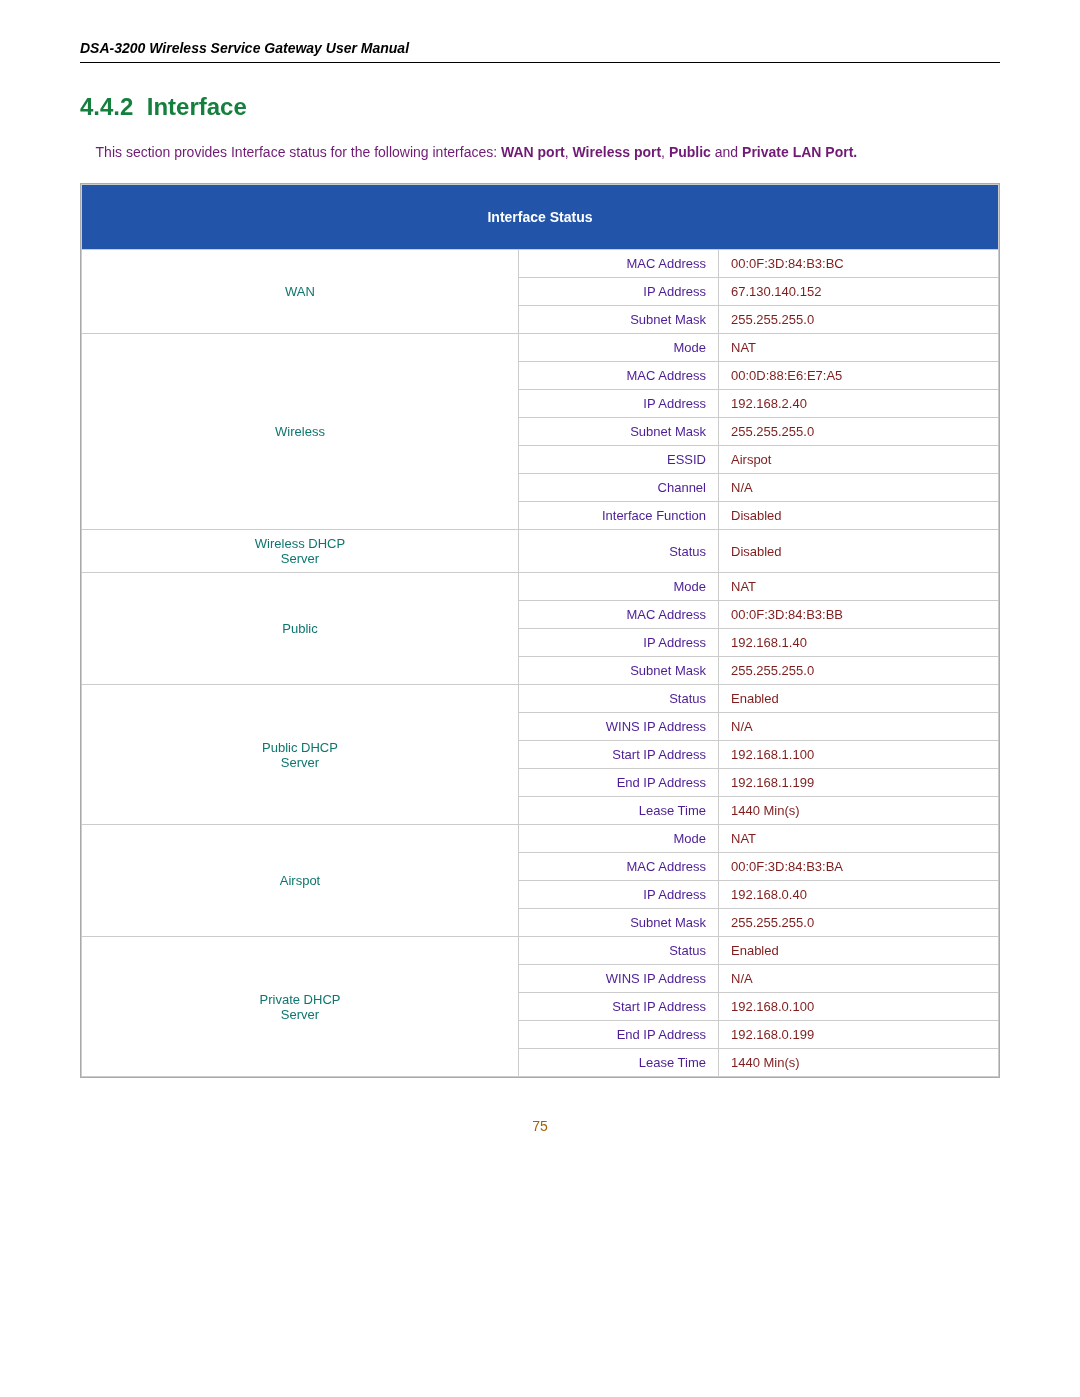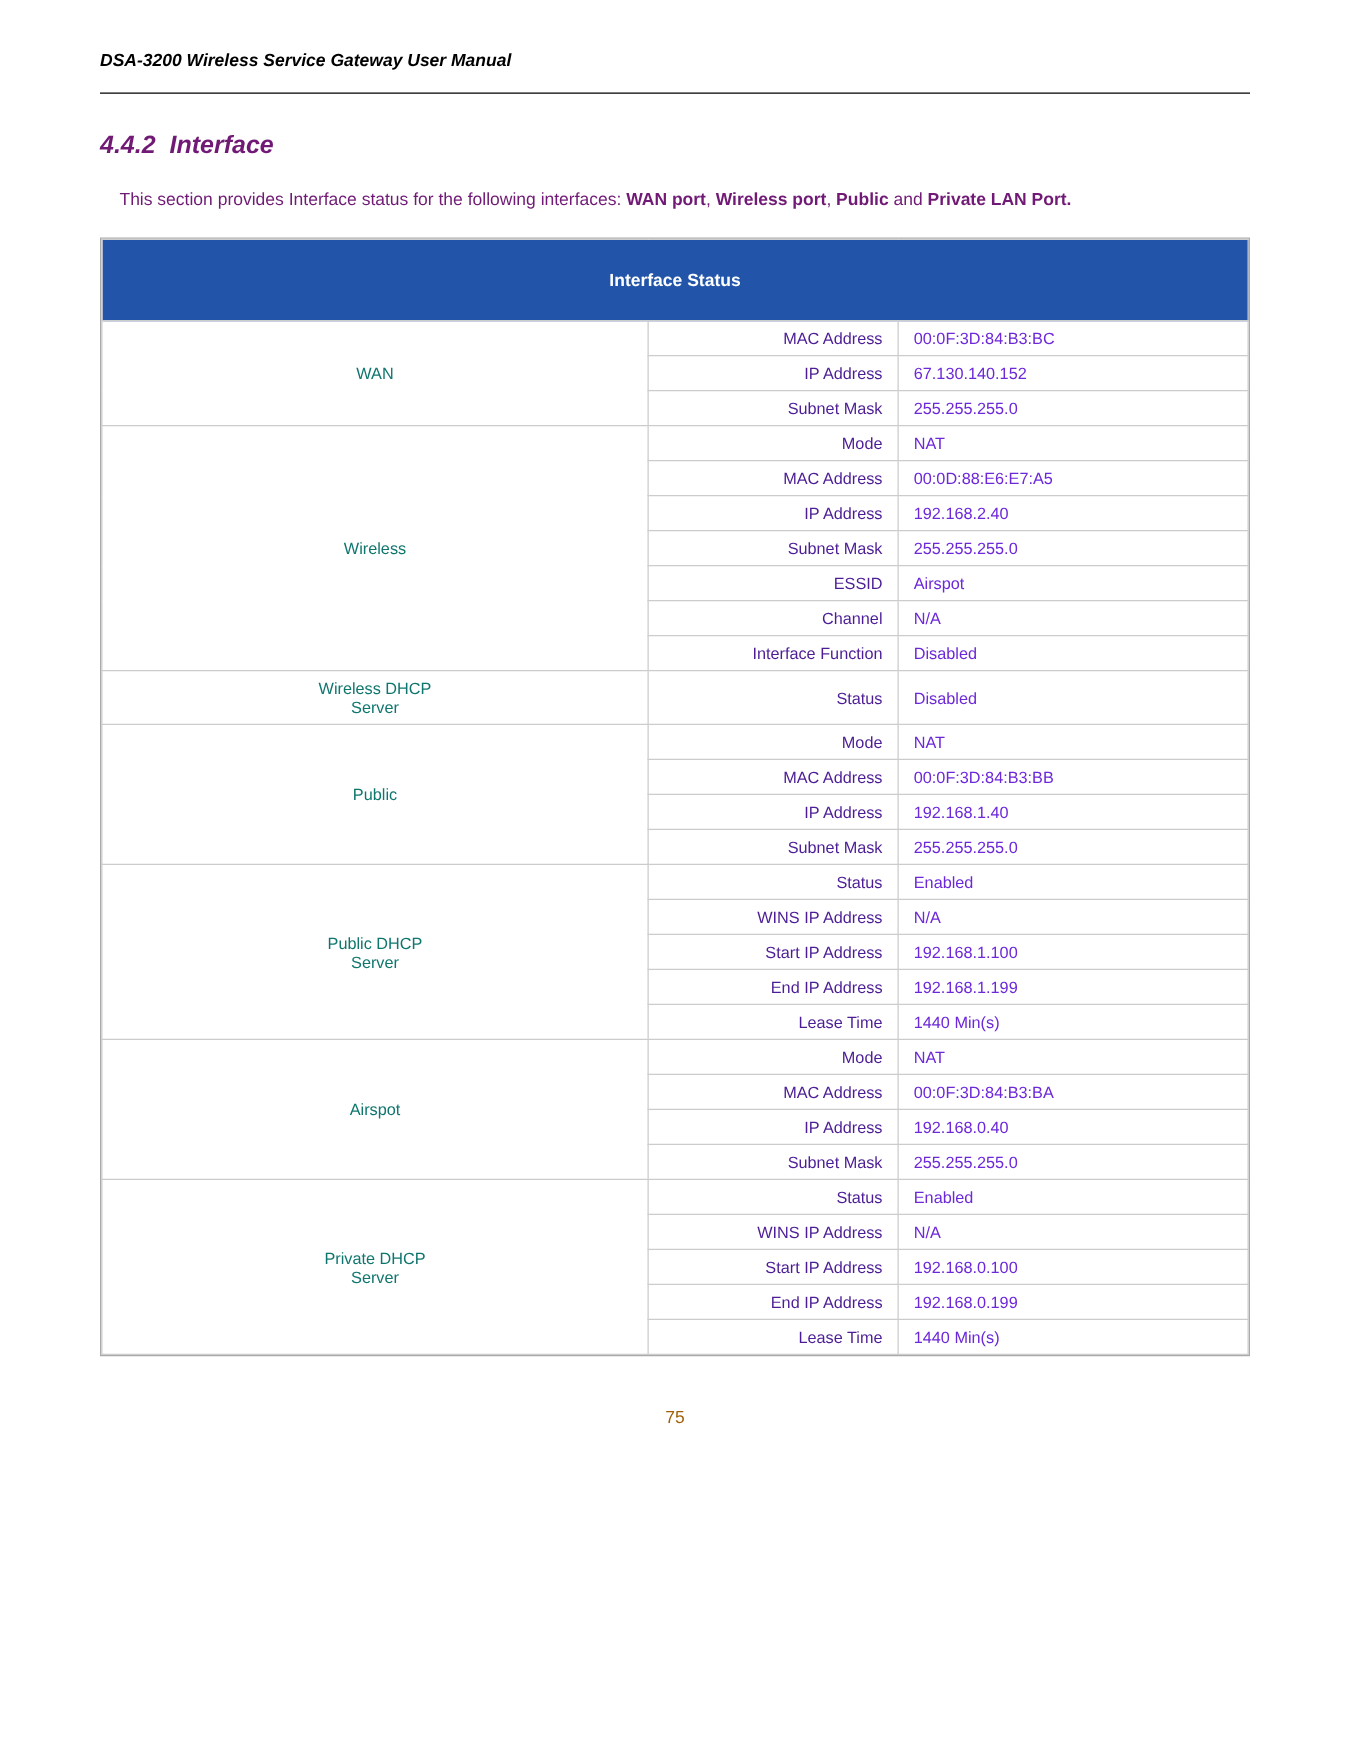--- a/index.html
+++ b/index.html
@@ -16,30 +16,29 @@
       min-height: 1397px;
       padding: 40px 80px;
     }
 
     .header-title {
       font-style: italic;
       font-weight: bold;
       font-size: 14px;
       color: #000000;
       border-bottom: 1px solid #000;
-      padding-bottom: 18px;
+      padding-bottom: 6px;
       margin-bottom: 30px;
     }
 
     .section-title {
-      font-size: 20px;
-      font-weight: bold;
-      color: #701a75;
+      font-size: 24px;
+      font-weight: bold;
+      color: #15803d;
       margin-bottom: 20px;
-      font-style: italic;
     }
 
     .intro-text {
       font-size: 14px;
       color: #701a75;
       margin-bottom: 20px;
       line-height: 1.6;
     }
 
     .intro-text strong {
@@ -81,21 +80,21 @@
     }
 
     .col-label {
       color: #4c1d95;
       text-align: right;
       font-size: 13px;
       width: 200px;
     }
 
     .col-value {
-      color: #6d28d9;
+      color: #7f1d1d;
       font-size: 13px;
       width: 280px;
     }
 
     .page-number {
       text-align: center;
       font-size: 14px;
       color: #a16207;
       margin-top: 20px;
     }

